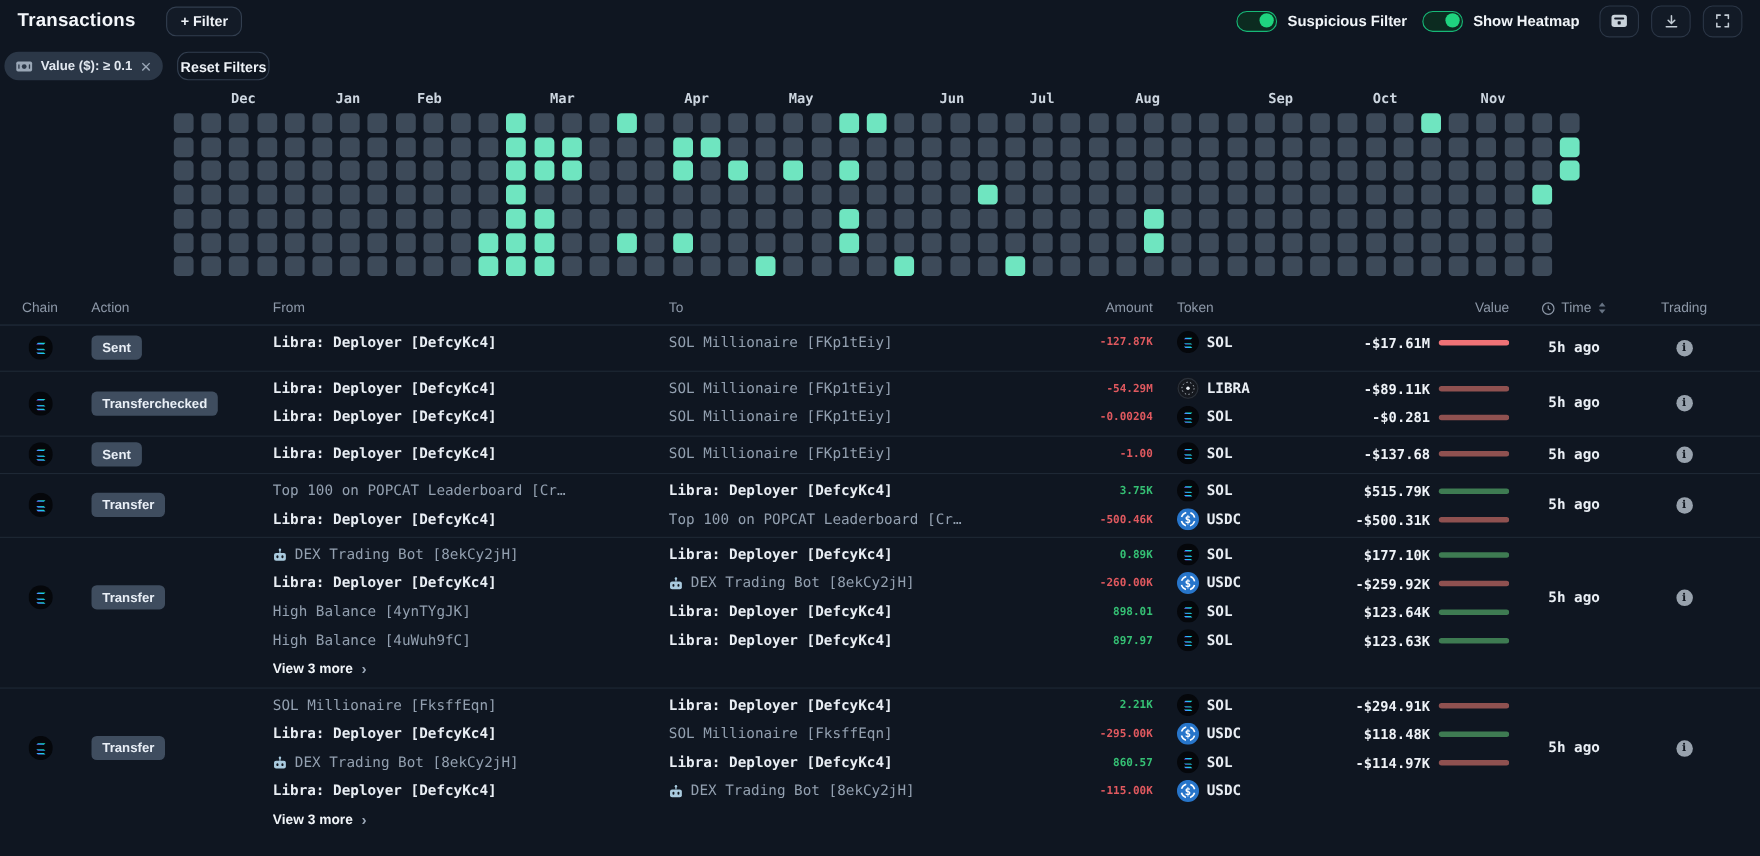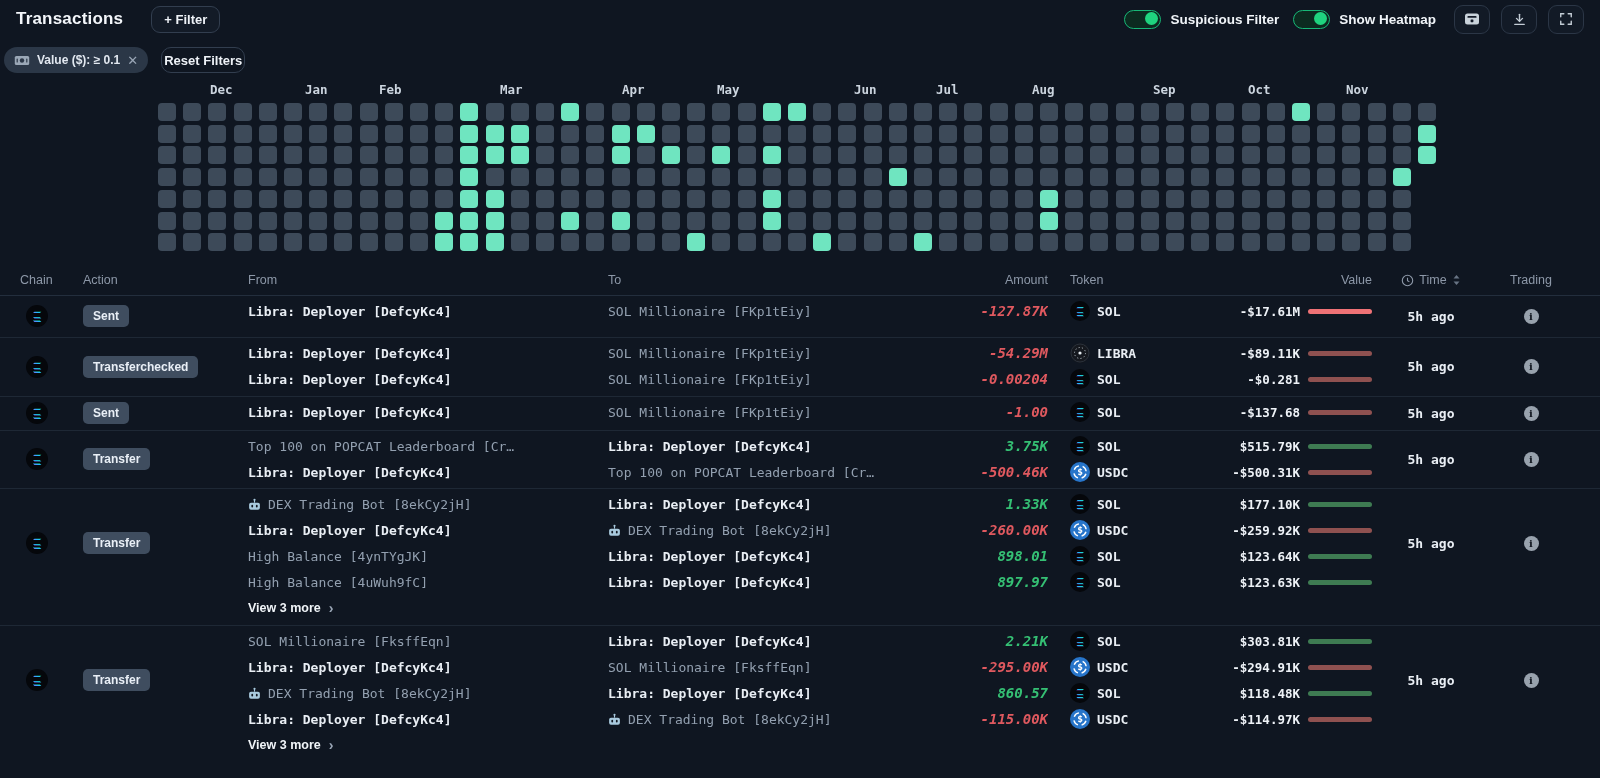--- a/index.html
+++ b/index.html
@@ -46,21 +46,21 @@
   .th.time{display:flex;align-items:center;justify-content:center;gap:5px;cursor:pointer;}
   .th.details{text-align:center;padding-right:28px;}
   .trow{border-bottom:1px solid #1e2835;box-sizing:border-box;cursor:pointer;}
   .tcell{box-sizing:border-box;padding-top:2px;overflow:hidden;}
   .vc{display:flex;align-items:center;}
   .chain-cell{padding-left:26px;}
   .line{height:26px;display:flex;align-items:center;}
   .addr{font-family:"DejaVu Sans Mono",monospace;font-size:13px;color:#93a0b0;display:flex;align-items:center;gap:7px;white-space:pre;cursor:pointer;}
   .addr.strong{color:#e9eef4;font-weight:700;}
   .badge{background:#3f4d5f;border-radius:5px;padding:4px 10px;font-size:12px;font-weight:700;color:#e9eff6;white-space:nowrap;}
-  .num{font-family:"DejaVu Sans Mono",monospace;font-size:14px;font-weight:700;justify-content:flex-end;font-style:italic;}
+  .num{font-family:"DejaVu Sans Mono",monospace;font-size:10px;font-weight:700;justify-content:flex-end;}
   .num.neg{color:#e0595f;}
   .num.pos{color:#35c074;}
   .tok{gap:7px;padding-left:22px;}
   .toksym{font-family:"DejaVu Sans Mono",monospace;font-size:13px;font-weight:700;color:#e9eef4;}
   .val{justify-content:flex-end;}
   .valtxt{font-family:"DejaVu Sans Mono",monospace;font-size:12.5px;font-weight:700;color:#eef2f7;}
   .bar{width:64px;height:5px;border-radius:2.5px;margin-left:8px;}
   .bar.green{background:#3e7b52;}
   .bar.red{background:#8f5150;}
   .bar.red_bright{background:#ef7276;}
@@ -869,21 +869,21 @@
                 </svg>DEX Trading Bot [8ekCy2jH]</span>
             </div>
             <div class="line">
               <span class="addr strong">Libra: Deployer [DefcyKc4]</span>
             </div>
             <div class="line">
               <span class="addr strong">Libra: Deployer [DefcyKc4]</span>
             </div>
           </div>
           <div class="tcell">
-            <div class="line num pos">1.33K</div>
+            <div class="line num pos">0.89K</div>
             <div class="line num neg">-260.00K</div>
             <div class="line num pos">898.01</div>
             <div class="line num pos">897.97</div>
           </div>
           <div class="tcell">
             <div class="line tok">
               <svg width="20" height="20" viewBox="0 0 22 22" style="flex:none">
                 <circle cx="11" cy="11" r="11" fill="#05070b"></circle>
                 <path d="M7 8.1l1.4-1.4h6.9L13.9 8.1z" fill="url(#solgrad)"></path>
                 <path d="M7 12.1h6.9l1.4 1.4H8.4z" fill="url(#solgrad)" opacity=".9"></path>
@@ -1054,24 +1054,20 @@
               <svg width="20" height="20" viewBox="0 0 20 20" style="flex:none">
                 <circle cx="10" cy="10" r="10" fill="#2775ca"></circle>
                 <circle cx="10" cy="10" r="6.2" fill="none" stroke="#fff" stroke-width="1.4" stroke-dasharray="6 3.8" stroke-dashoffset="8"></circle>
                 <text x="10" y="13.4" text-anchor="middle" font-size="9.5" font-family="DejaVu Sans Mono,monospace" font-weight="bold" fill="#fff">$</text>
               </svg>
               <span class="toksym">USDC</span>
             </div>
           </div>
           <div class="tcell">
             <div class="line val">
-              <span class="valtxt">$303.81K</span>
-              <span class="bar green"></span>
-            </div>
-            <div class="line val">
               <span class="valtxt">-$294.91K</span>
               <span class="bar red"></span>
             </div>
             <div class="line val">
               <span class="valtxt">$118.48K</span>
               <span class="bar green"></span>
             </div>
             <div class="line val">
               <span class="valtxt">-$114.97K</span>
               <span class="bar red"></span>

